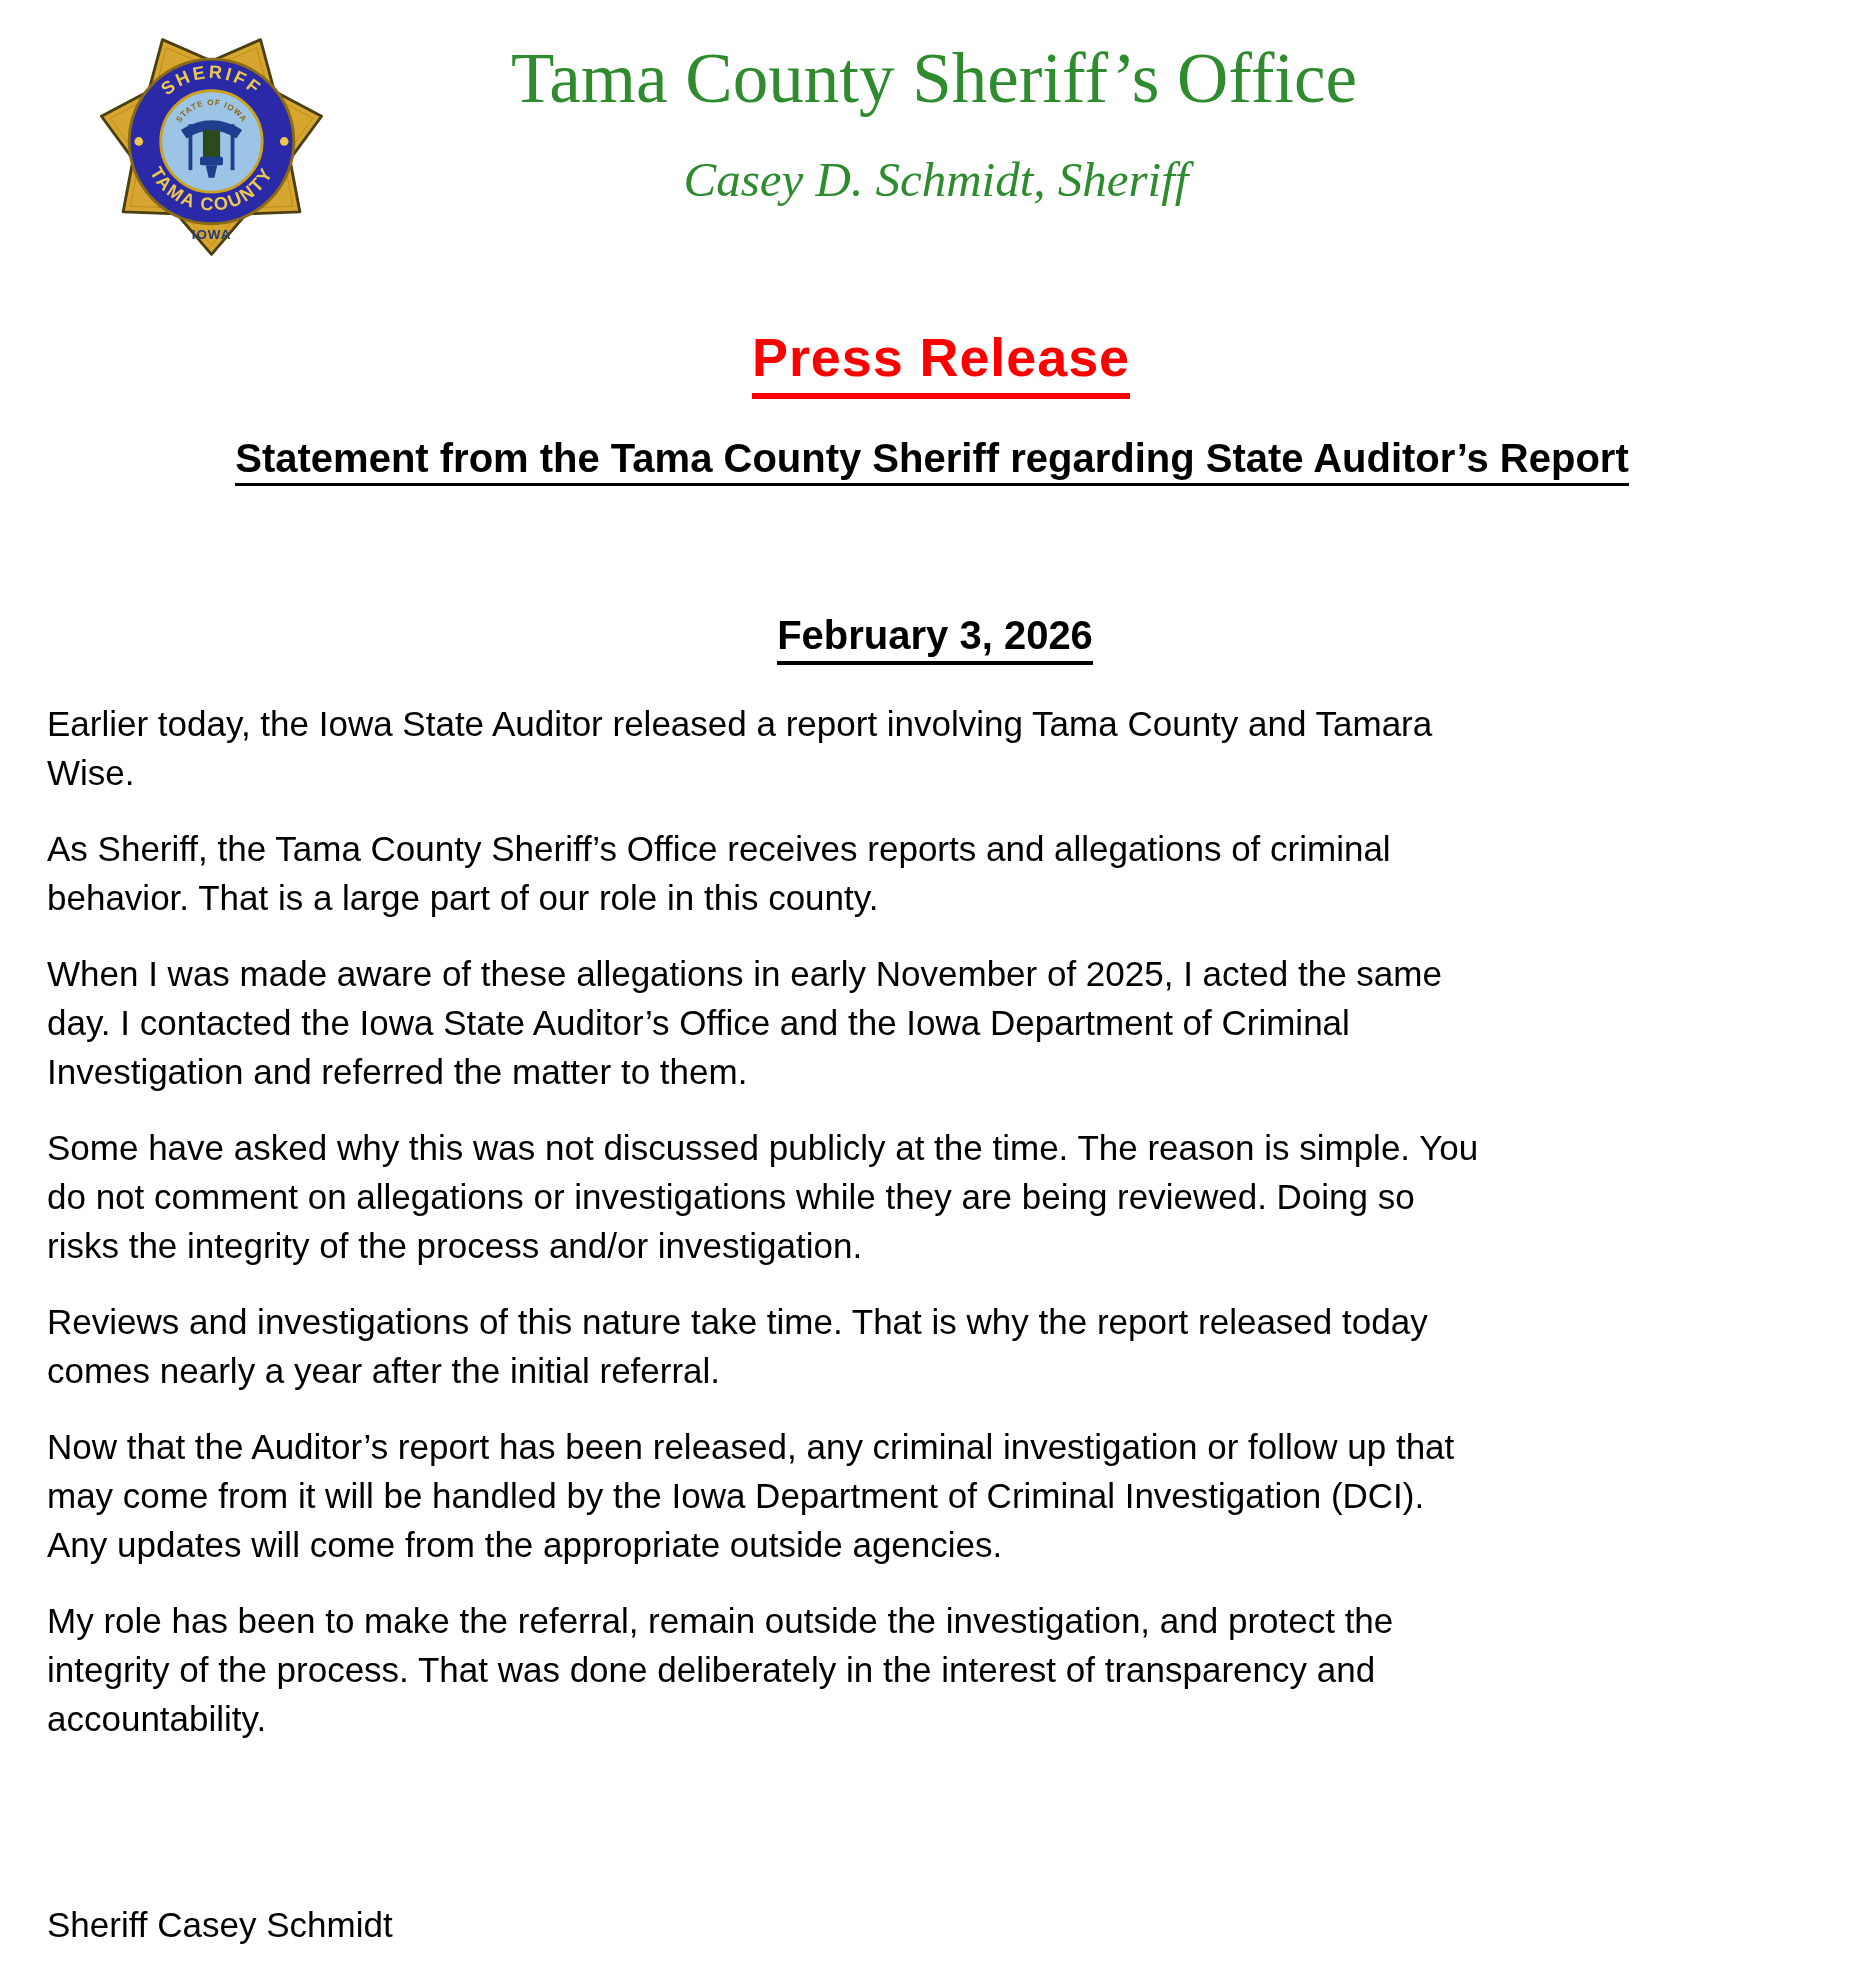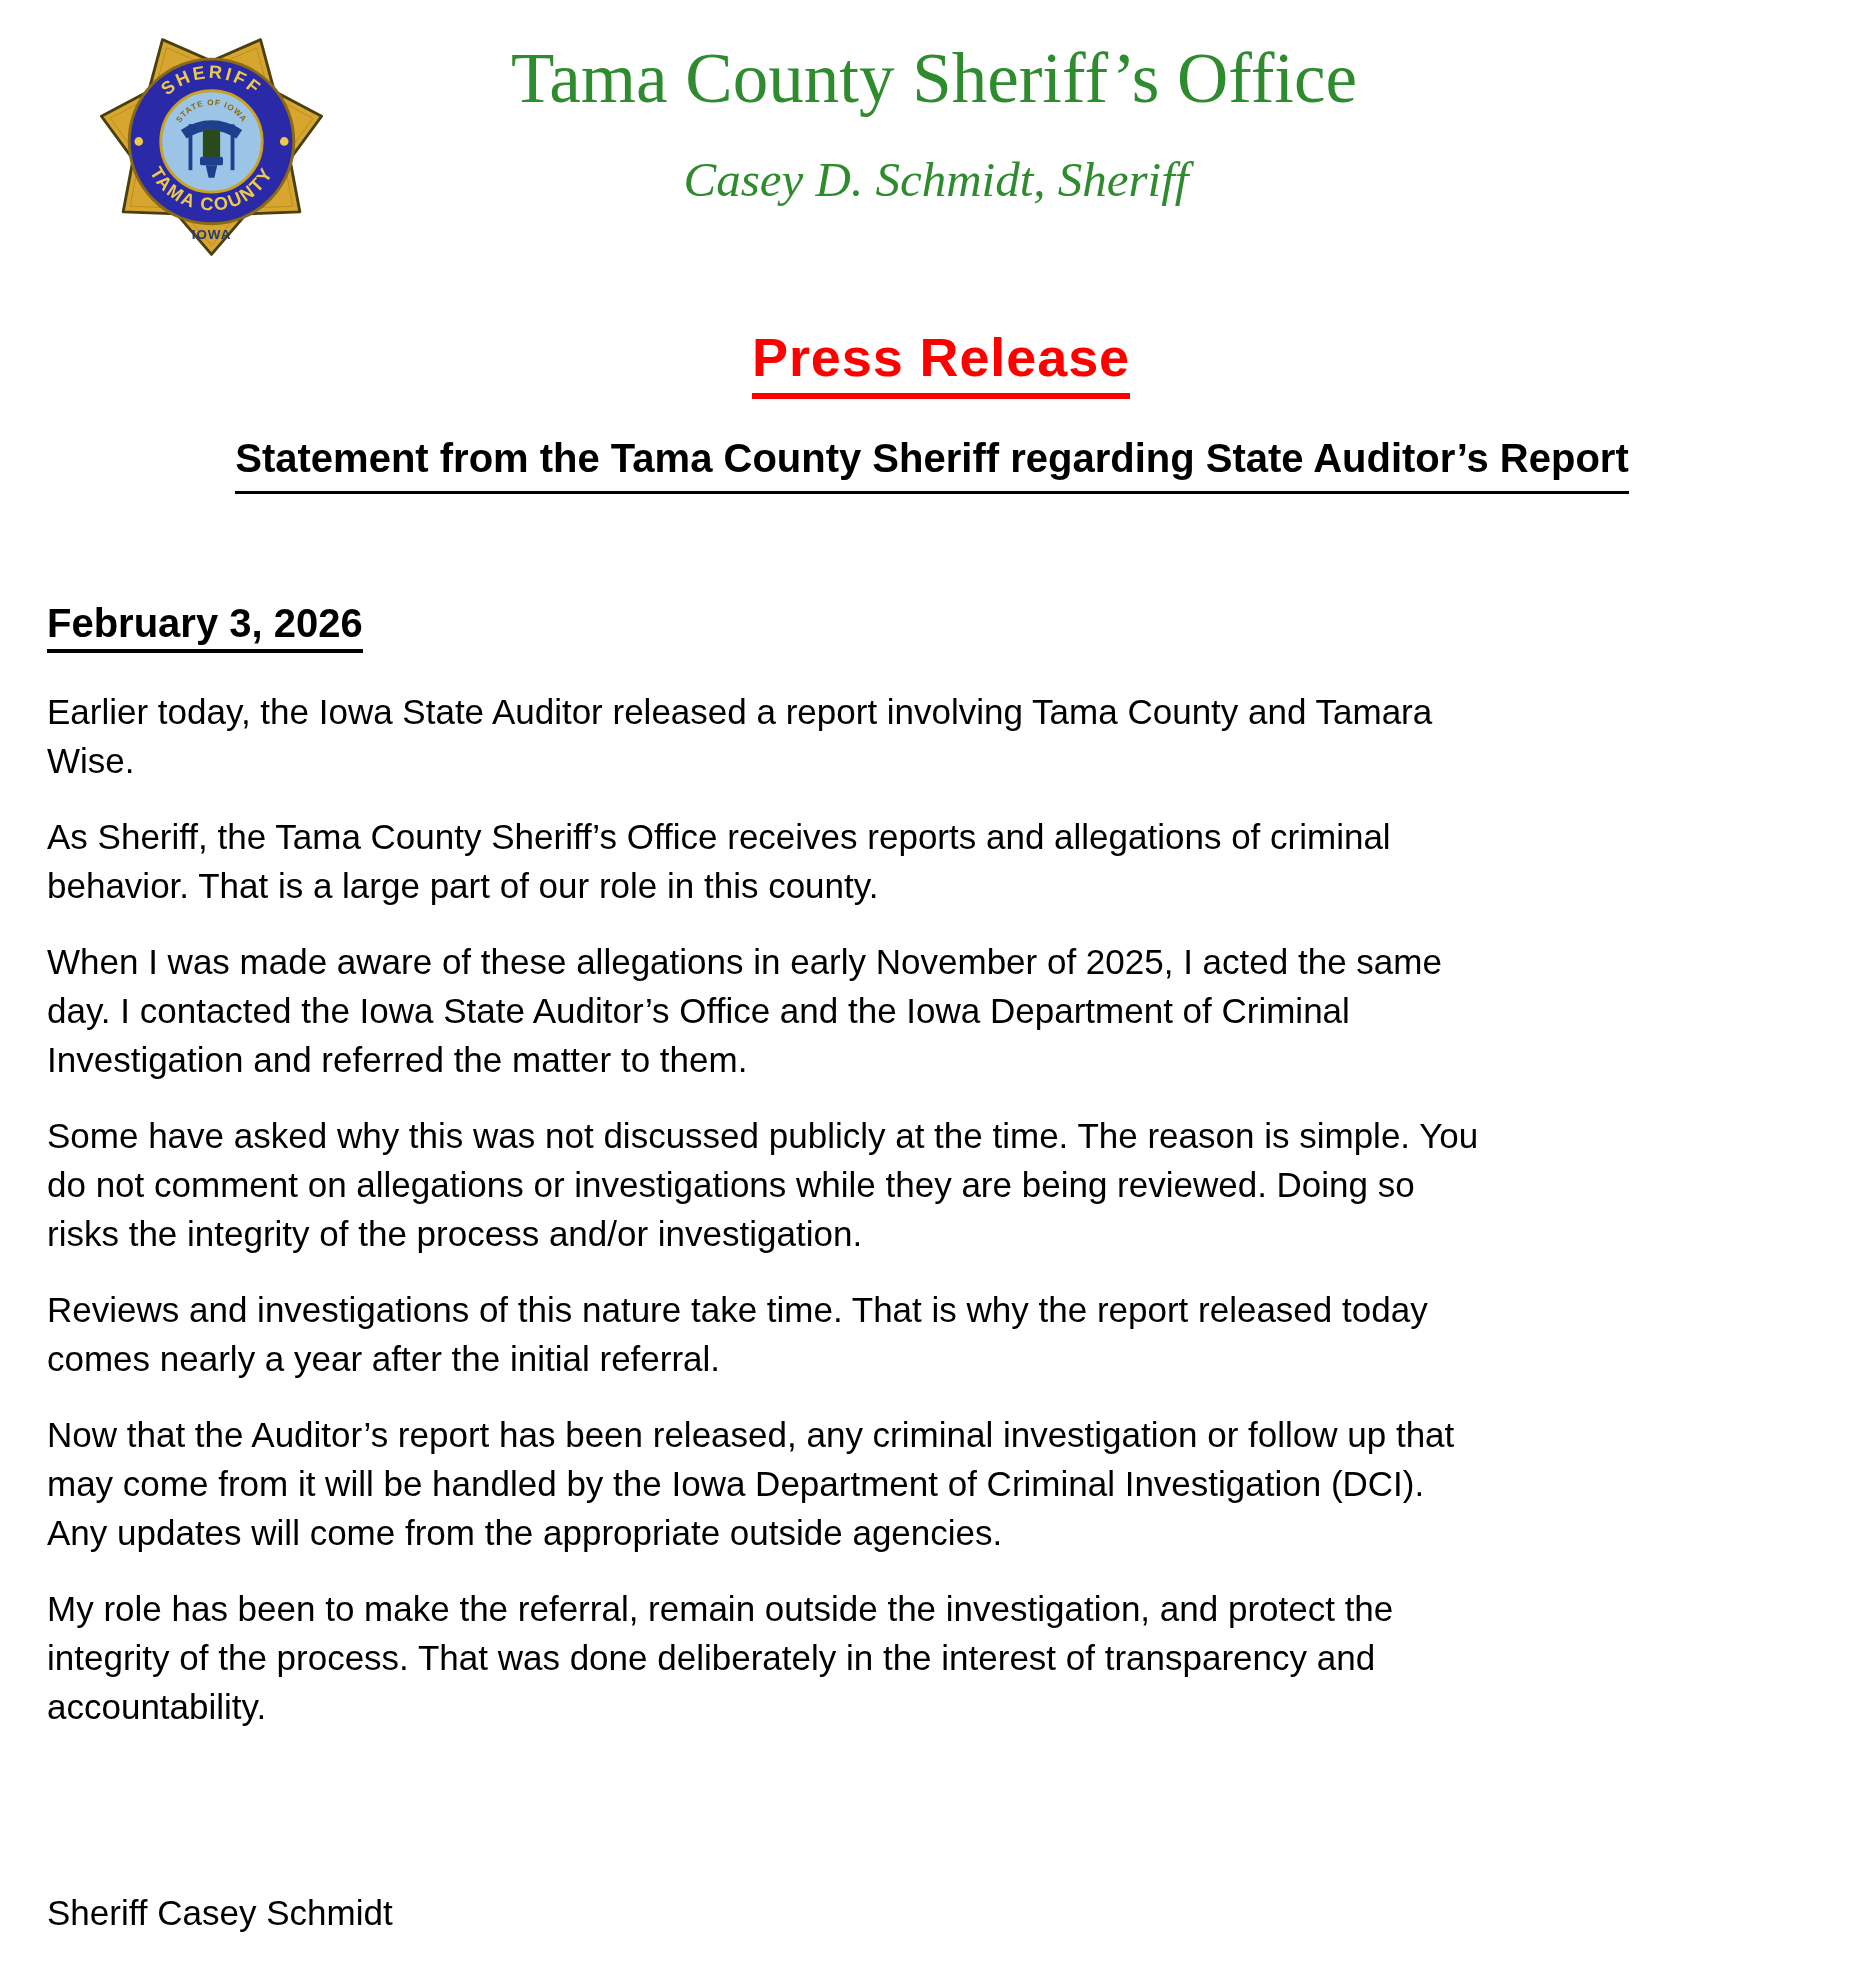--- a/index.html
+++ b/index.html
@@ -38,24 +38,24 @@
   }
   .press-release span{
     display:inline-block;font-size:54px;font-weight:bold;color:var(--red);
     border-bottom:6.5px solid var(--red);padding-bottom:4.7px;letter-spacing:0.9px;
   }
   .statement-heading{
     position:absolute;top:436px;left:0;width:1864px;text-align:center;margin:0;
   }
   .statement-heading span{
     display:inline-block;font-size:40px;font-weight:bold;color:var(--ink);
-    border-bottom:3.7px solid var(--ink);padding-bottom:10px;
+    border-bottom:3.7px solid var(--ink);padding-bottom:2px;
   }
   .content{position:absolute;top:601px;left:47px;width:1776px;}
-  .date-heading{margin:0 0 34px 0;}
+  .date-heading{margin:12px 0 34px 0;text-align:center;}
   .date-heading span{
     display:inline-block;font-size:40px;font-weight:bold;
     border-bottom:4.7px solid var(--ink);padding-bottom:2.8px;
   }
   .para{
     font-size:35px;line-height:49px;white-space:pre-line;
     margin:12px 0 27px 0;
   }
   .signature{margin-top:157px;font-size:35px;line-height:49px;}
 </style>

